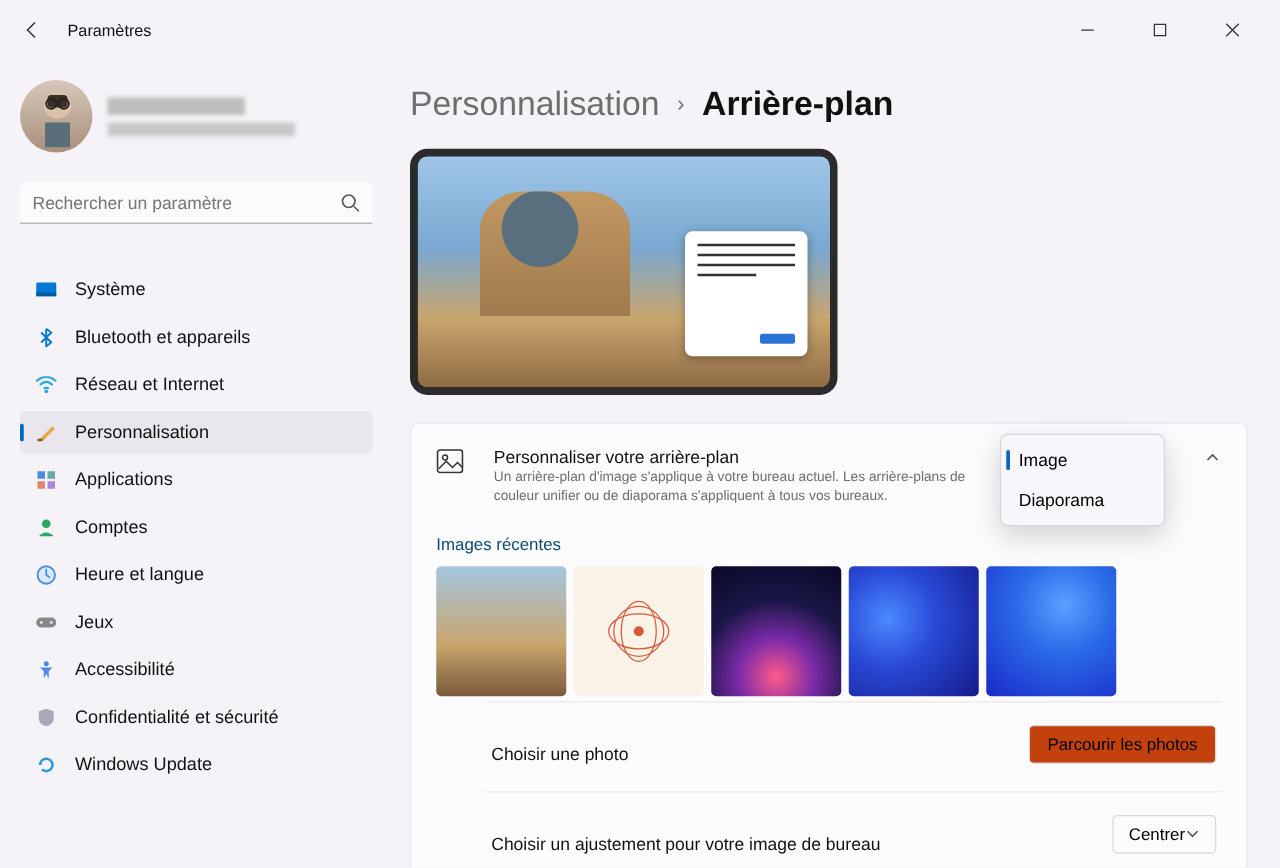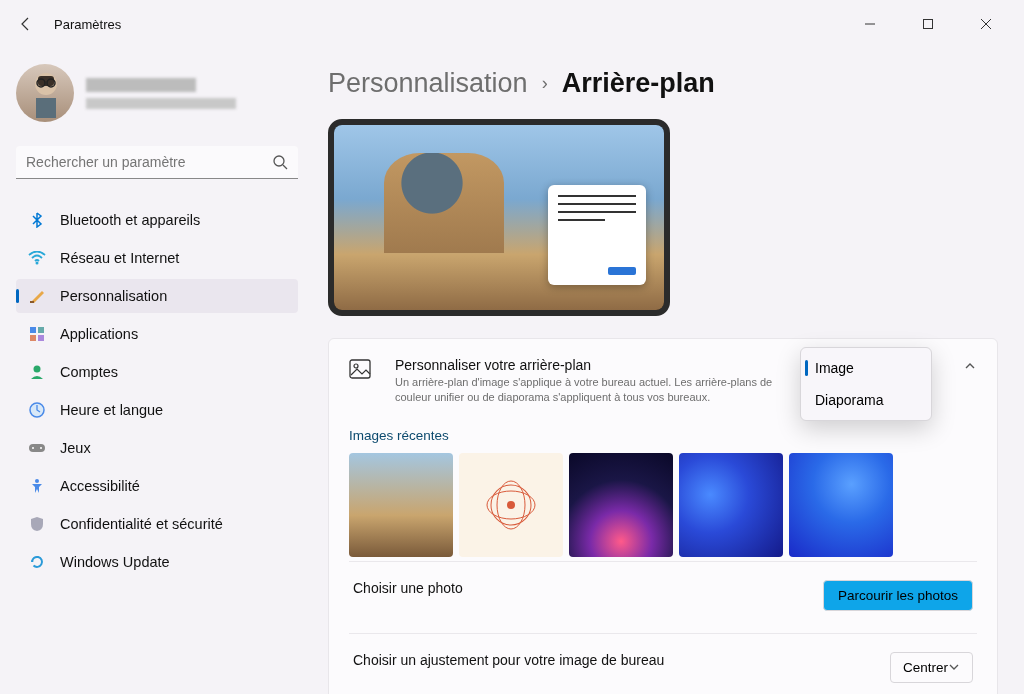--- a/index.html
+++ b/index.html
@@ -13,21 +13,21 @@
 
 .app-body { display:flex; height: calc(694px - 48px); }
 
 .sidebar { width: 308px; padding: 12px 10px 12px 16px; overflow: hidden; }
 .profile { display:flex; align-items:center; gap: 12px; margin-bottom: 20px; padding: 4px 0; }
 .avatar { width: 58px; height: 58px; border-radius: 50%; background: linear-gradient(#d7c8bb,#a88f7a); position:relative; overflow:hidden; }
 .avatar svg { position:absolute; top:4px; left:10px;}
 .profile-text .name { width: 110px; height: 14px; background:#bcbcbc; filter: blur(1.5px); margin-bottom: 6px; }
 .profile-text .email { width: 150px; height: 11px; background:#c8c8c8; filter: blur(1.5px); }
 
-.search { display:flex; align-items:center; border-bottom: 1px solid #888; background:#fbfafc; border-radius: 4px 4px 0 0; padding: 8px 10px; margin-bottom: 24px; gap: 16px; }
+.search { display:flex; align-items:center; border-bottom: 1px solid #888; background:#fbfafc; border-radius: 4px 4px 0 0; padding: 8px 10px; margin-bottom: 36px; gap: 16px; }
 .search input { flex:1; border:none; background:transparent; font-size:14px; outline:none; }
 .search .s-icon { width:16px; height:16px; }
 
 .nav { display:flex; flex-direction:column; gap: 4px; }
 .nav-item { display:flex; align-items:center; gap: 14px; padding: 8px 12px; border-radius: 4px; cursor:pointer; font-size:14.5px; color:#111; position:relative; }
 .nav-item.active { background:#eae6ee; }
 .nav-item.active::before { content:""; position:absolute; left:0; top:10px; bottom:10px; width: 3px; background:#0067c0; border-radius: 3px; }
 .nav-icon { width:18px; height:18px; display:flex; align-items:center; justify-content:center; }
 
 .main { flex:1; padding: 20px 26px 0 20px; overflow-y: hidden; }
@@ -59,23 +59,23 @@
 .subsection { margin-top: 22px; }
 .sub-label { font-size: 13.5px; color:#0c4a6e; margin-bottom: 10px; }
 .thumbs { display:flex; gap: 6px; }
 .thumb { width: 104px; height: 104px; border-radius: 4px; background:#ccc; overflow:hidden; cursor:pointer; }
 .t1 { background: linear-gradient(180deg,#a4c6e0 0%,#c9a56e 60%,#7a5a3a 100%); }
 .t2 { background:#fbf3e7; display:flex; align-items:center; justify-content:center; color:#d85a3a; }
 .t3 { background: radial-gradient(circle at 50% 85%, #ff5a8a 0%, #7a2aa8 30%, #1a1646 60%, #0a0828 100%); }
 .t4 { background: radial-gradient(circle at 30% 40%, #4a8aff 0%, #2a4ad8 40%, #141a8a 100%); }
 .t5 { background: radial-gradient(circle at 60% 30%, #5aa0ff 0%, #2a6ae8 40%, #1a2ac8 100%); }
 
-.setting-row { display:flex; align-items:flex-start; justify-content:space-between; padding: 18px 4px; border-top: 1px solid #eae8ec; margin-top: 4px; }
+.setting-row { display:flex; align-items:flex-end; justify-content:space-between; padding: 18px 4px; border-top: 1px solid #eae8ec; margin-top: 4px; margin-left: 40px; }
 .setting-row .slabel { font-size: 14px; color:#111; }
-.btn-outline { background:#0ea5e9; border: 1px solid #d8d6da; border-radius: 4px; padding: 7px 14px; font-size: 13.5px; cursor:pointer; }
+.btn-outline { background:#c2410c; border: 1px solid #d8d6da; border-radius: 4px; padding: 7px 14px; font-size: 13.5px; cursor:pointer; }
 .select-box { background:#fcfbfd; border: 1px solid #d8d6da; border-radius: 4px; padding: 7px 12px; font-size: 13.5px; cursor:pointer; display:flex; align-items:center; }
 </style>
 </head>
 <body>
 
 <div class="titlebar">
   <div class="back">
     <svg width="16" height="16" viewBox="0 0 16 16">
         <path d="M10 2 L4 8 L10 14" stroke="#333" stroke-width="1.2" fill="none"></path>
       </svg>
@@ -120,20 +120,29 @@
 
     <div class="search">
       <input type="text" placeholder="Rechercher un paramètre" style="">
       <span class="s-icon"><svg width="16" height="16" viewBox="0 0 16 16">
             <circle cx="7" cy="7" r="5" stroke="#555" stroke-width="1.3" fill="none"></circle>
             <line x1="11" y1="11" x2="15" y2="15" stroke="#555" stroke-width="1.3"></line>
           </svg></span>
     </div>
 
     <div class="nav">
+      <div class="nav-item">
+          <span class="nav-icon">
+            <svg width="18" height="14">
+              <rect x="1" y="1" width="16" height="11" rx="1" fill="#0078d4"></rect>
+              <rect x="1" y="9" width="16" height="3" fill="#005a9e"></rect>
+            </svg>
+          </span>
+          <span>Système</span>
+        </div>
       <div class="nav-item">
           <span class="nav-icon">
             <svg width="14" height="16" viewBox="0 0 14 16">
               <path d="M7 1 L11 4 L7 8 L11 12 L7 15 L7 1 M3 4 L7 8 M3 12 L7 8" stroke="#0078d4" stroke-width="1.5" fill="none"></path>
             </svg>
           </span>
           <span>Bluetooth et appareils</span>
         </div>
       <div class="nav-item">
           <span class="nav-icon">

